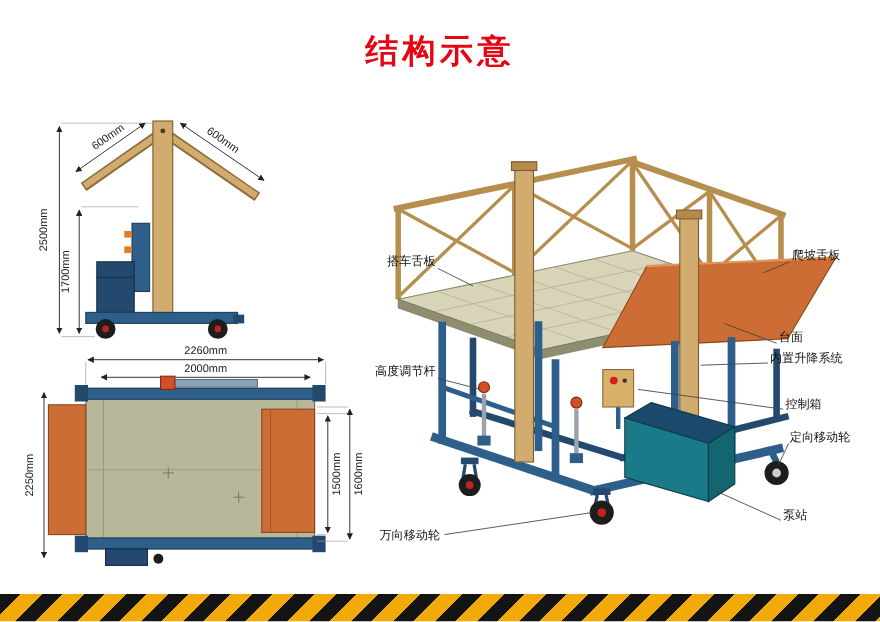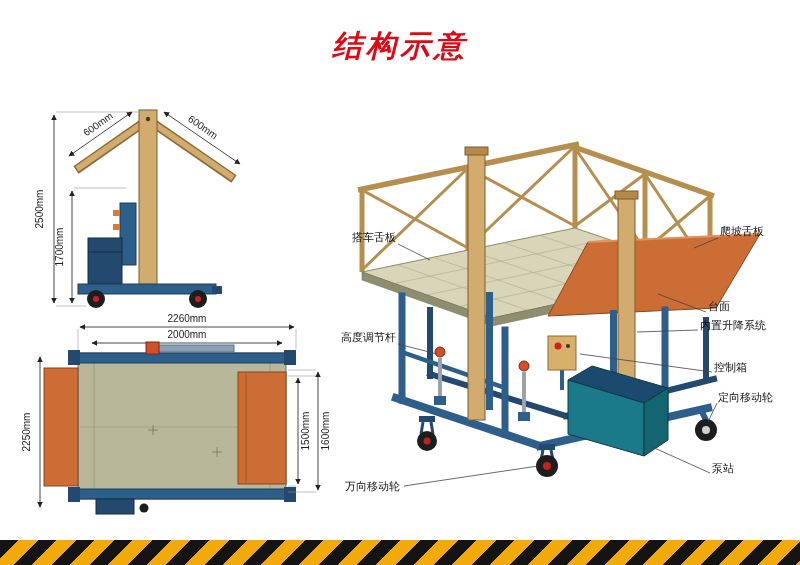--- a/index.html
+++ b/index.html
@@ -1,19 +1,19 @@
 <!DOCTYPE html>
 <html><head>
 <meta charset="utf-8">
 <style>
   * { margin:0; padding:0; box-sizing:border-box; }
   html,body { width:800px; height:565px; background:#ffffff; overflow:hidden;
               font-family:"Liberation Sans", sans-serif; position:relative; }
   .title { position:absolute; top:26px; left:0; width:100%; text-align:center;
-           color:#e30613; font-size:30px; font-weight:bold; letter-spacing:4px;font-style:italic; }
+           color:#e30613; font-size:30px; font-weight:bold; letter-spacing:4px; }
   svg.diagram { position:absolute; top:0; left:0; }
   svg text { font-family:"Liberation Sans", sans-serif; }
   .dim { font-size:10px; fill:#222222; }
   .lbl { font-size:11px; fill:#111111; }
   .dl  { stroke:#333333; stroke-width:0.9; fill:none; }
   .ext { stroke:#999999; stroke-width:0.6; }
   .ldr { stroke:#444444; stroke-width:0.8; fill:none; }
   .hazard { position:absolute; left:0; bottom:0; width:100%; height:25px;
             background:repeating-linear-gradient(135deg,#141414 0 13px,#f2a90a 13px 27px); }
 </style>

